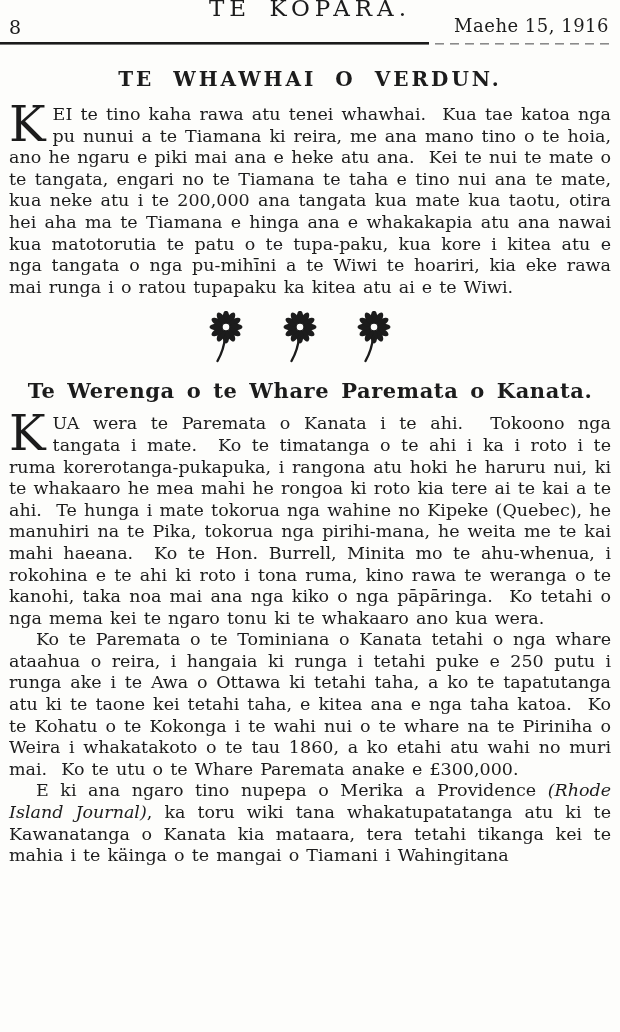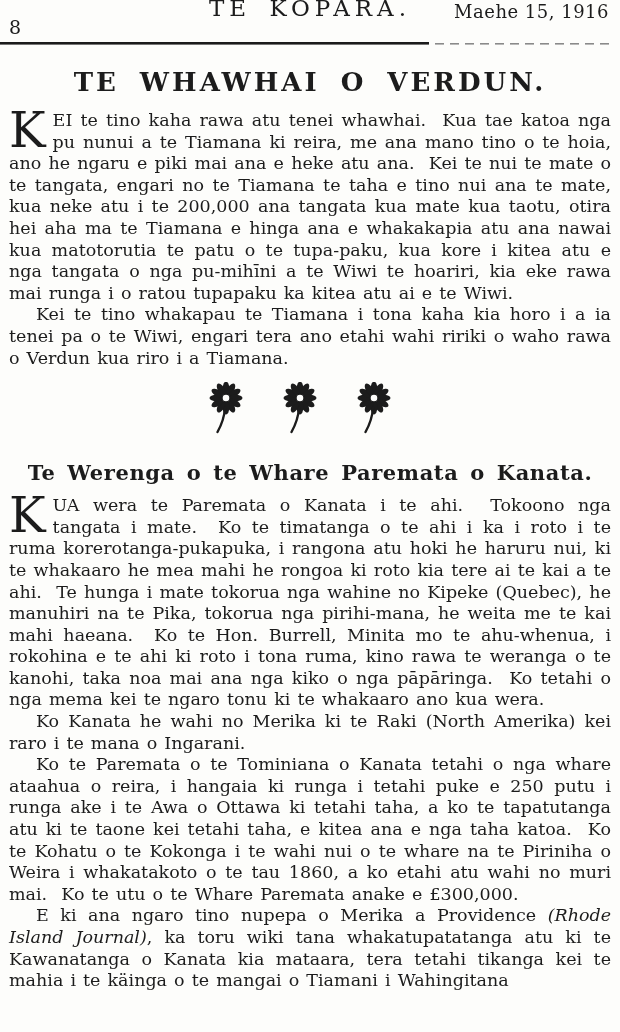--- a/index.html
+++ b/index.html
@@ -22,44 +22,44 @@
   }
   .pagenum{
     position:absolute;left:0;bottom:0;
     font-size:19px;
   }
   .paper-title{
     position:absolute;left:50%;transform:translateX(-50%);bottom:17px;
     font-size:23px;letter-spacing:5px;word-spacing:6px;white-space:nowrap;
   }
   .issue-date{
-    position:absolute;right:2px;bottom:16px;
+    position:absolute;right:2px;bottom:2px;
     font-size:18px;letter-spacing:.5px;white-space:nowrap;
   }
   .rule{
     height:4px;
     margin:3px -2px 0 -9px;
     background-image:
       linear-gradient(#1b1b1b,#1b1b1b),
       repeating-linear-gradient(to right,#8a8a8a 0 9px,transparent 9px 15px);
     background-size:70% 2.6px,29% 1.6px;
     background-position:0 1px,100% 2px;
     background-repeat:no-repeat;
   }
   
   .article-title{
     margin:22px 0 13px 0;
     text-align:center;
     font-weight:bold;
-    font-size:26px;
+    font-size:20px;
     letter-spacing:3px;
     word-spacing:9px;
   }
   .article-title.second{
-    margin:26px 0 10px 0;
+    margin:15px 0 10px 0;
     font-size:21px;
     letter-spacing:.6px;
     word-spacing:4px;
   }
   
   .body{
     margin:0;
     font-size:17.5px;
     line-height:21.6px;
     text-align:justify;
@@ -89,21 +89,20 @@
   <header class="masthead">
     <span class="pagenum">8</span>
     <span class="paper-title">TE KOPARA.</span>
     <span class="issue-date">Maehe 15, 1916</span>
   </header>
   <div class="rule"></div>
 
   <section>
     <h1 class="article-title">TE WHAWHAI O VERDUN.</h1>
     <p class="body"><span class="dropcap">K</span><span>EI te tino kaha rawa atu tenei whawhai.  Kua tae katoa nga pu nunui a te Tiamana ki reira, me ana mano tino o te hoia, ano he ngaru e piki mai ana e heke atu ana.  Kei te nui te mate o te tangata, engari no te Tiamana te taha e tino nui ana te mate, kua neke atu i te 200,000 ana tangata kua mate kua taotu, otira hei aha ma te Tiamana e hinga ana e whakakapia atu ana nawai kua matotorutia te patu o te tupa-paku, kua kore i kitea atu e nga tangata o nga pu-mihīni a te Wiwi te hoariri, kia eke rawa mai runga i o ratou tupapaku ka kitea atu ai e te Wiwi.</span></p>
-    <p class="body indent">Kei te tino whakapau te Tiamana i tona kaha kia horo i a ia tenei pa o te Wiwi, engari tera ano etahi wahi ririki o waho rawa o Verdun kua riro i a Tiamana.</p>
   </section>
 
   <div class="ornament-row">
     <svg width="210" height="52" viewBox="0 0 210 52" aria-hidden="true">
       <defs>
         <g id="flower" fill="#1c1c1c">
           <g>
             <ellipse cx="21" cy="6.5" rx="3.3" ry="7"></ellipse>
             <ellipse cx="21" cy="6.5" rx="3.3" ry="7" transform="rotate(30 21 16)"></ellipse>
             <ellipse cx="21" cy="6.5" rx="3.3" ry="7" transform="rotate(60 21 16)"></ellipse>
@@ -123,18 +122,17 @@
       </defs>
       <use href="#flower" x="0"></use>
       <use href="#flower" x="74"></use>
       <use href="#flower" x="148"></use>
     </svg>
   </div>
 
   <section>
     <h2 class="article-title second">Te Werenga o te Whare Paremata o Kanata.</h2>
     <p class="body"><span class="dropcap">K</span><span>UA wera te Paremata o Kanata i te ahi.  Tokoono nga tangata i mate.  Ko te timatanga o te ahi i ka i roto i te ruma korerotanga-pukapuka, i rangona atu hoki he haruru nui, ki te whakaaro he mea mahi he rongoa ki roto kia tere ai te kai a te ahi.  Te hunga i mate tokorua nga wahine no Kipeke (Quebec), he manuhiri na te Pika, tokorua nga pirihi-mana, he weita me te kai mahi haeana.  Ko te Hon. Burrell, Minita mo te ahu-whenua, i rokohina e te ahi ki roto i tona ruma, kino rawa te weranga o te kanohi, taka noa mai ana nga kiko o nga pāpāringa.  Ko tetahi o nga mema kei te ngaro tonu ki te whakaaro ano kua wera.</span></p>
-    <p class="body indent">Ko Kanata he wahi no Merika ki te Raki (North Amerika) kei raro i te mana o Ingarani.</p>
     <p class="body indent">Ko te Paremata o te Tominiana o Kanata tetahi o nga whare ataahua o reira, i hangaia ki runga i tetahi puke e 250 putu i runga ake i te Awa o Ottawa ki tetahi taha, a ko te tapatutanga atu ki te taone kei tetahi taha, e kitea ana e nga taha katoa.  Ko te Kohatu o te Kokonga i te wahi nui o te whare na te Piriniha o Weira i whakatakoto o te tau 1860, a ko etahi atu wahi no muri mai.  Ko te utu o te Whare Paremata anake e £300,000.</p>
     <p class="body indent"><span>E ki ana ngaro tino nupepa o Merika a Providence </span><em class="journal-italic">(Rhode Island Journal)</em><span>, ka toru wiki tana whakatupatatanga atu ki te Kawanatanga o Kanata kia mataara, tera tetahi tikanga kei te mahia i te käinga o te mangai o Tiamani i Wahingitana</span></p>
   </section>
 
 </div>
 
 </body></html>

